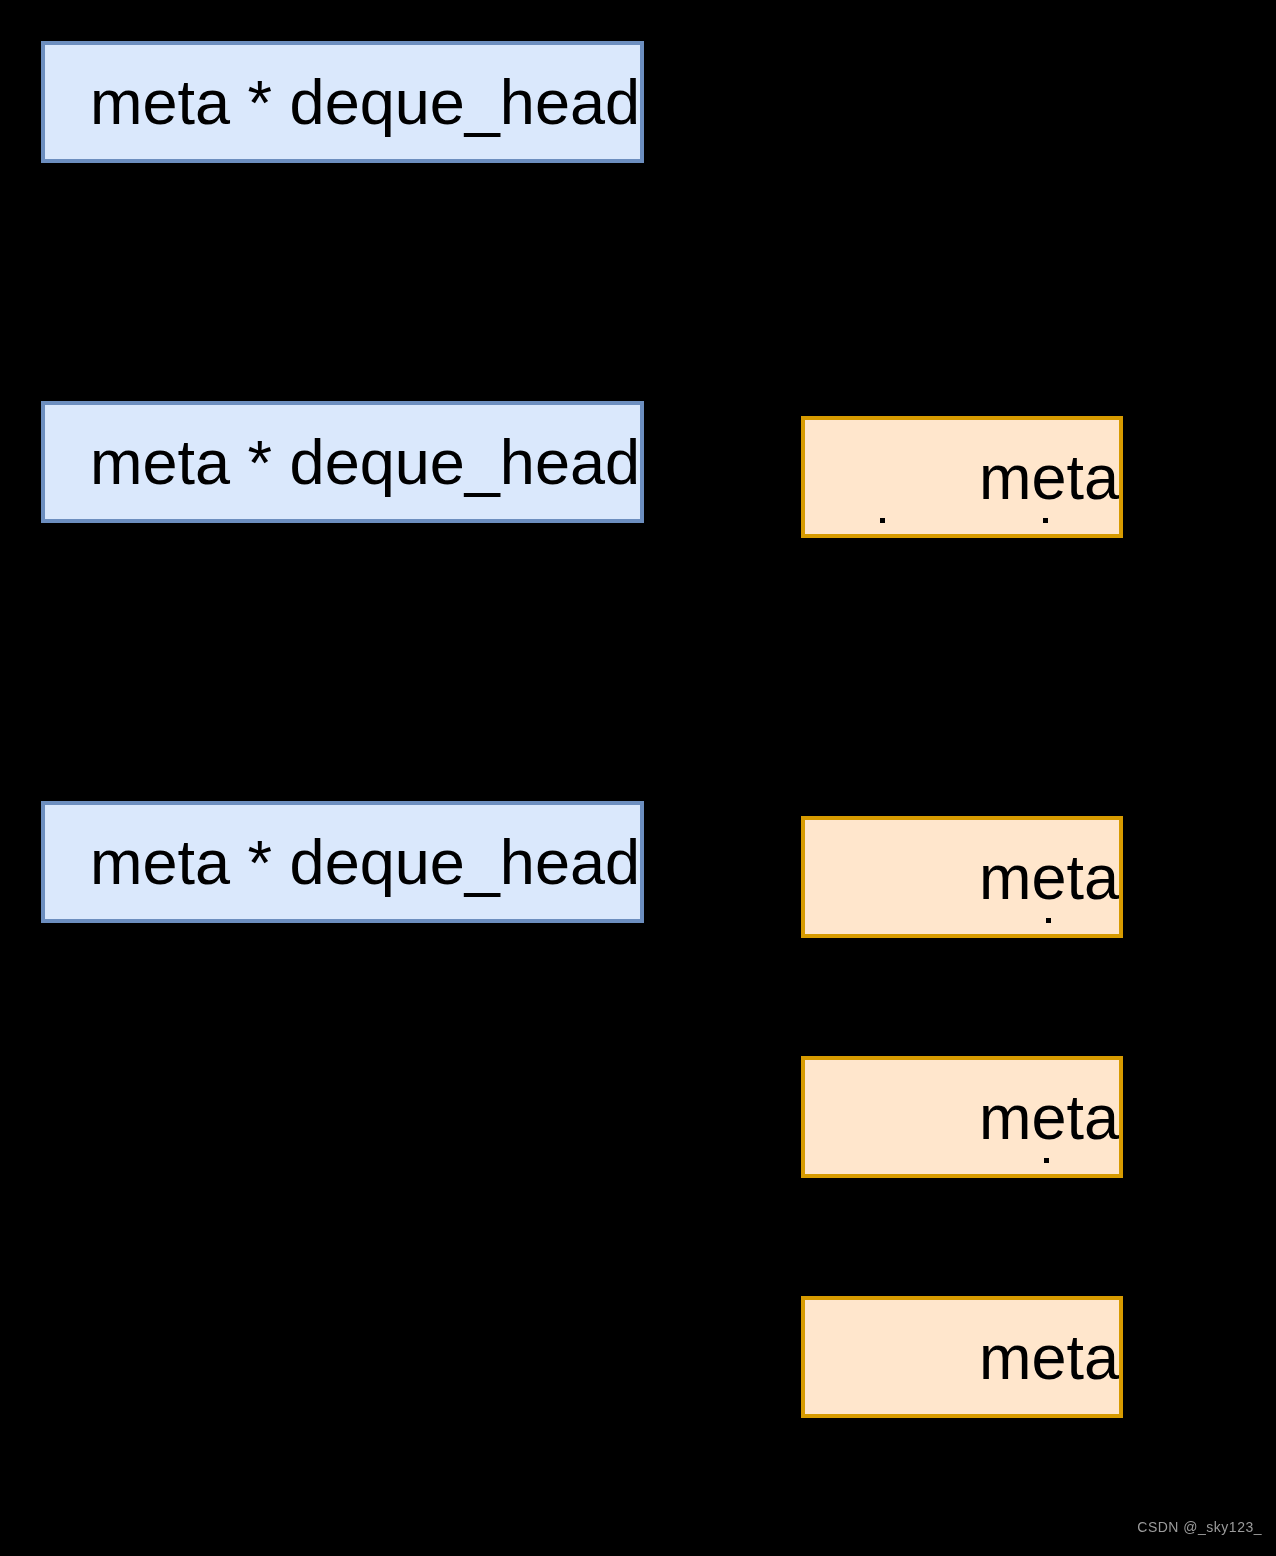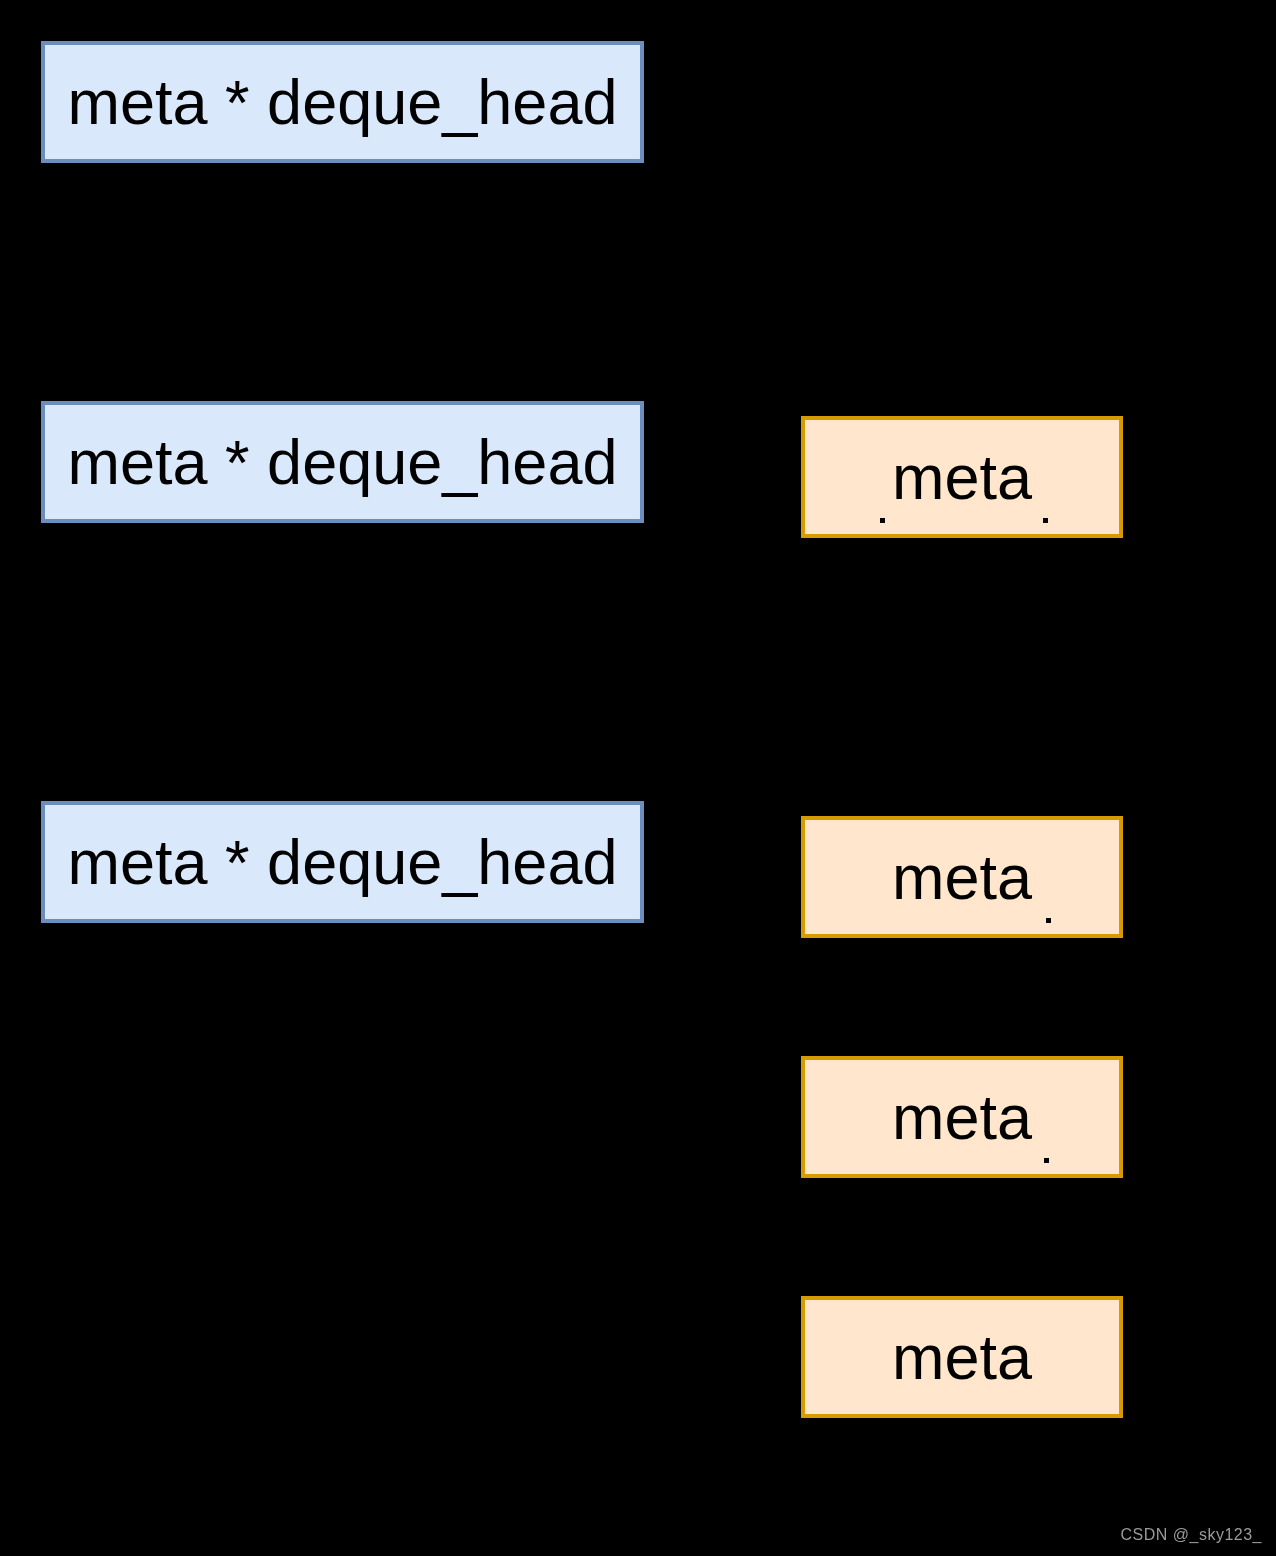--- a/index.html
+++ b/index.html
@@ -18,21 +18,21 @@
     height:1556px;
     background:var(--canvas-bg);
     overflow:hidden;
     font-family:"Liberation Sans", sans-serif;
   }
   .box{
     position:absolute;
     box-sizing:border-box;
     display:flex;
     align-items:center;
-    justify-content:center;
+    justify-content:flex-end;
     color:#000;
     font-size:63px;
     line-height:1;
     white-space:nowrap;
   }
   .pointer-box{
     left:41px;
     width:603px;
     height:122px;
     background:var(--pointer-box-fill);
@@ -55,22 +55,22 @@
   .node-4{top:1281px;}
   .tick{
     position:absolute;
     width:5px;
     height:5px;
     background:#000;
   }
   .watermark{
     position:absolute;
     right:14px;
-    bottom:12px;
-    font-size:16px;
+    bottom:21px;
+    font-size:14px;
     color:var(--watermark-color);
     letter-spacing:0.5px;
     margin-left:20px;
   }
 </style>
 </head>
 <body>
 
 <div class="canvas">
 

